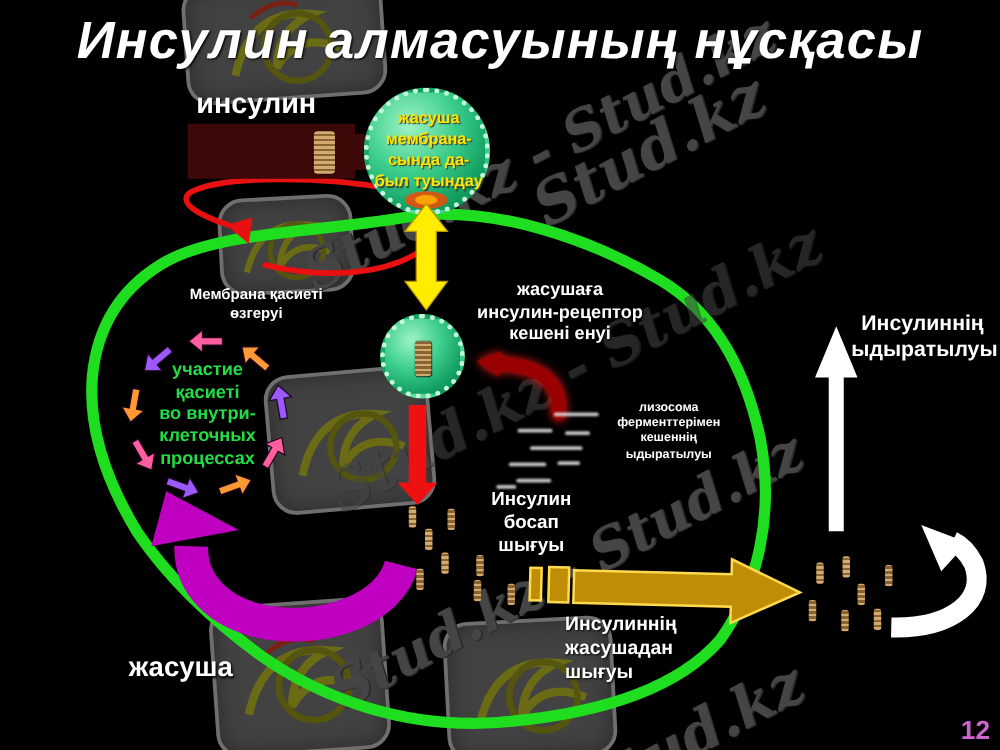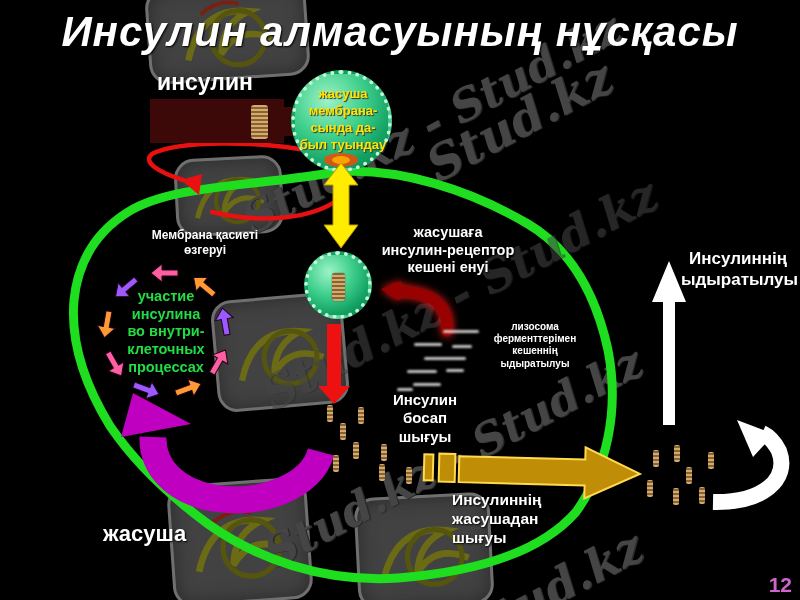--- a/index.html
+++ b/index.html
@@ -208,21 +208,21 @@
   <div class="molecule" style="left:699px;top:487px;"></div>
 
   <div class="abs txt" id="title">Инсулин алмасуының нұсқасы</div>
   <div class="abs txt" id="lbl-insulin">инсулин</div>
   <div class="abs txt ml center" id="lbl-complex">жасушаға
 инсулин-рецептор
 кешені енуі</div>
   <div class="abs txt ml center" id="lbl-membrane-change">Мембрана қасиеті
 өзгеруі</div>
   <div class="abs txt ml center" id="lbl-intracellular">участие
-инсулина
+қасиеті
 во внутри-
 клеточных
 процессах</div>
   <div class="abs txt ml center" id="lbl-lysosome">лизосома
 ферменттерімен
 кешеннің
 ыдыратылуы</div>
   <div class="abs txt ml center" id="lbl-release">Инсулин
 босап
 шығуы</div>

